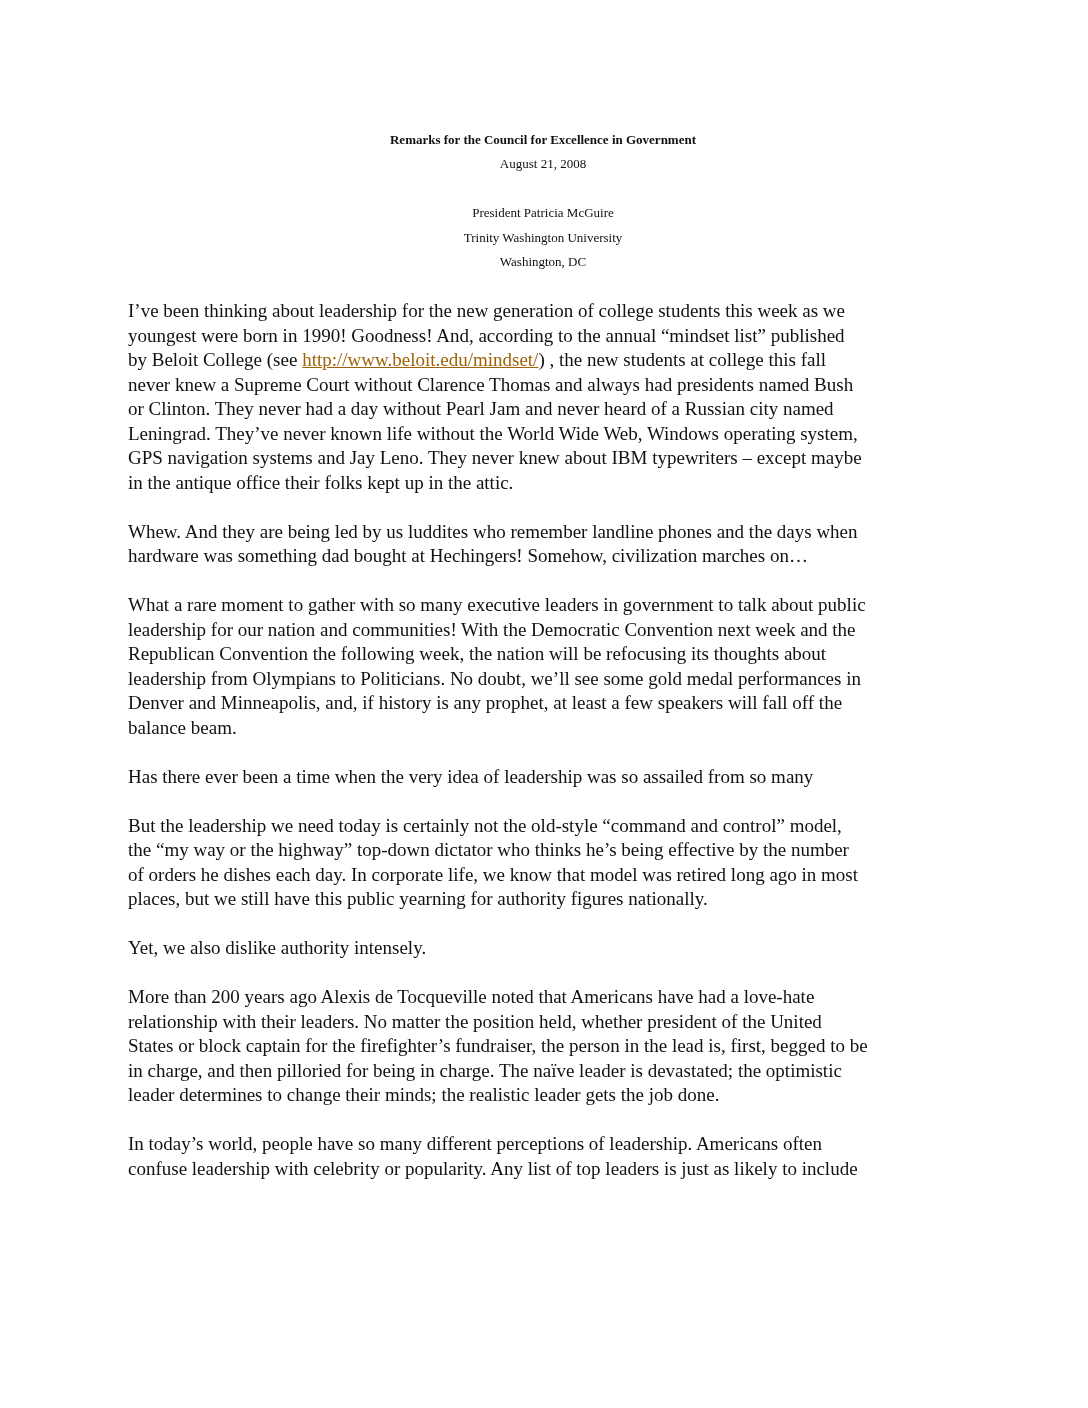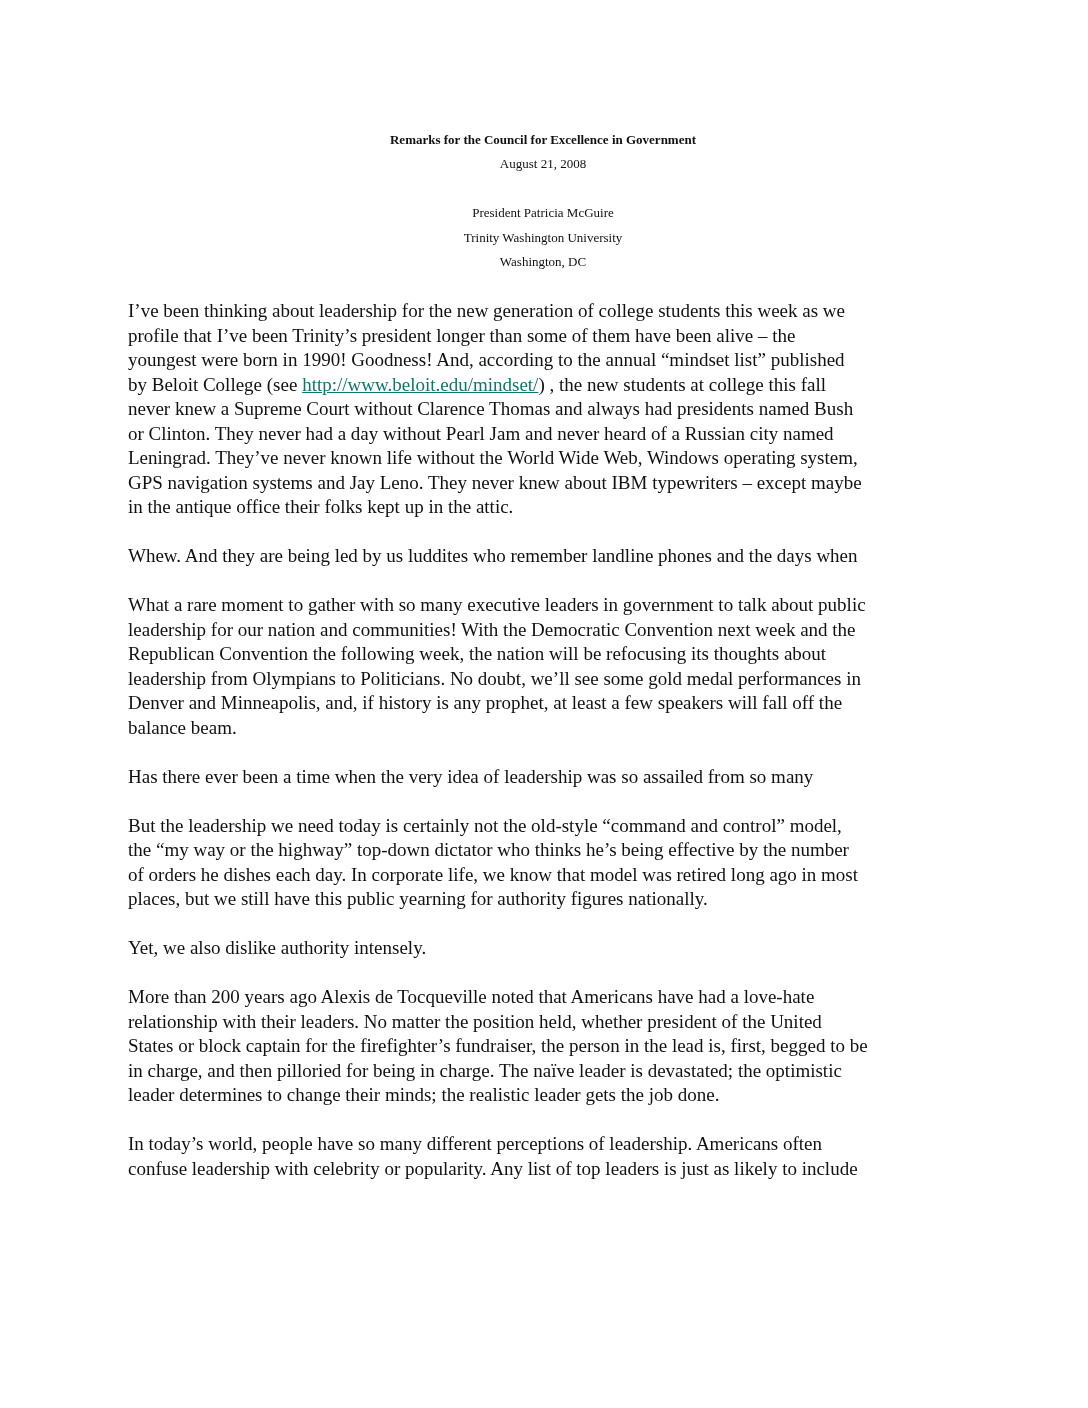--- a/index.html
+++ b/index.html
@@ -40,53 +40,53 @@
       line-height: 24.5px;
     }
     .body p {
       margin: 0 0 24.5px 0;
       white-space: nowrap;
     }
     .body .line {
       display: block;
     }
     a.link {
-      color: #0f766e;
+      color: #a16207;
       text-decoration: underline;
     }
   </style>
 </head>
 <body>
 
 <div class="page">
   <div class="header">
     <div class="title">Remarks for the Council for Excellence in Government</div>
     <div>August 21, 2008</div>
     <div class="spacer"></div>
     <div>President Patricia McGuire</div>
     <div>Trinity Washington University</div>
     <div>Washington, DC</div>
   </div>
 
   <div class="body">
 
     <p>
       <span class="line">I’ve been thinking about leadership for the new generation of college students this week as we</span>
-      <span class="line">profile that I’ve been Trinity’s president longer than some of them have been alive – the</span>
       <span class="line">youngest were born in 1990!  Goodness!  And, according to the annual “mindset list” published</span>
       <span class="line"><span>by Beloit College (see </span><a class="link">http://www.beloit.edu/mindset/</a><span>) , the new students at college this fall</span></span>
       <span class="line">never knew a Supreme Court without Clarence Thomas and always had presidents named Bush</span>
       <span class="line">or Clinton.   They never had a day without Pearl Jam and never heard of a Russian city named</span>
       <span class="line">Leningrad.  They’ve never known life without the World Wide Web, Windows operating system,</span>
       <span class="line">GPS navigation systems and Jay Leno.  They never knew about IBM typewriters – except maybe</span>
       <span class="line">in the antique office their folks kept up in the attic.</span>
     </p>
 
     <p>
       <span class="line">Whew.  And they are being led by us luddites who remember landline phones and the days when</span>
+      <span class="line">hardware was something dad bought at Hechingers!  Somehow, civilization marches on…</span>
     </p>
 
     <p>
       <span class="line">What a rare moment to gather with so many executive leaders in government to talk about public</span>
       <span class="line">leadership for our nation and communities!  With the Democratic Convention next week and the</span>
       <span class="line">Republican Convention the following week, the nation will be refocusing its thoughts about</span>
       <span class="line">leadership from Olympians to Politicians.  No doubt, we’ll see some gold medal performances in</span>
       <span class="line">Denver and Minneapolis, and, if history is any prophet, at least a few speakers will fall off the</span>
       <span class="line">balance beam.</span>
     </p>

